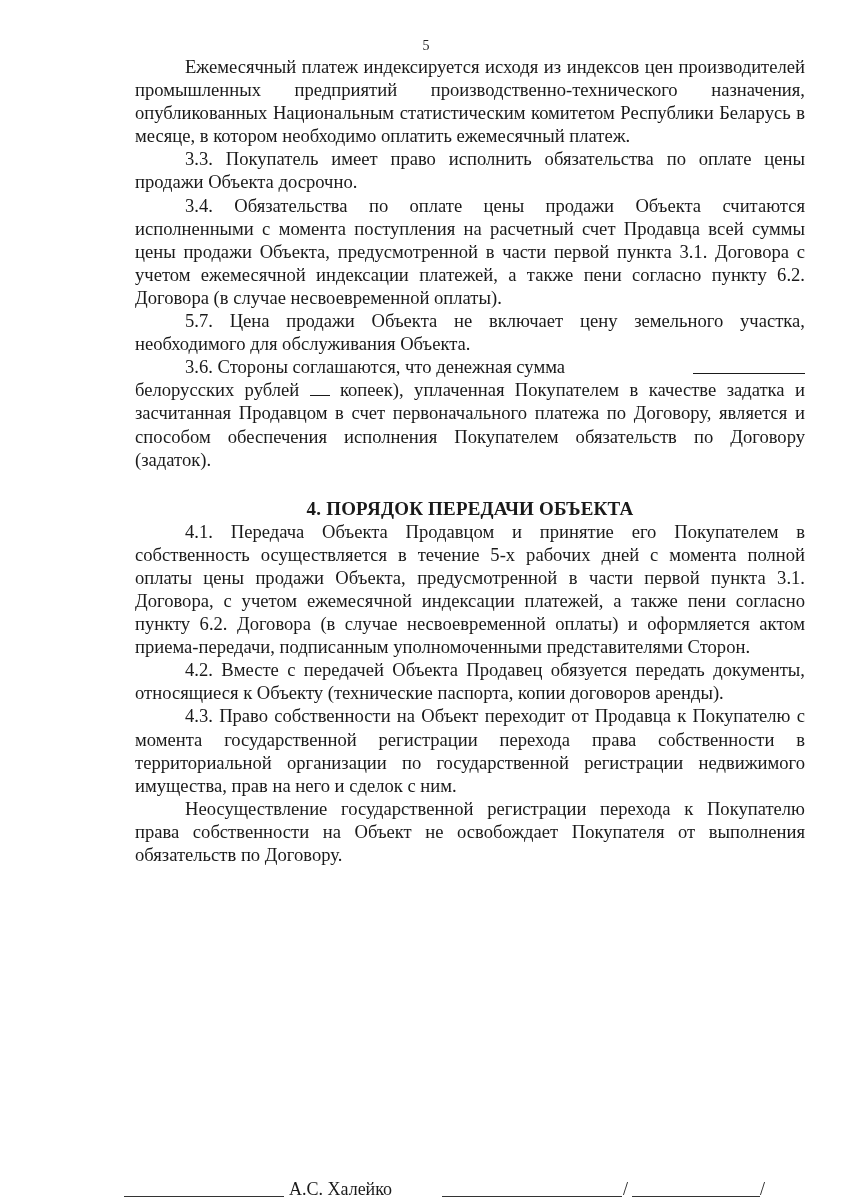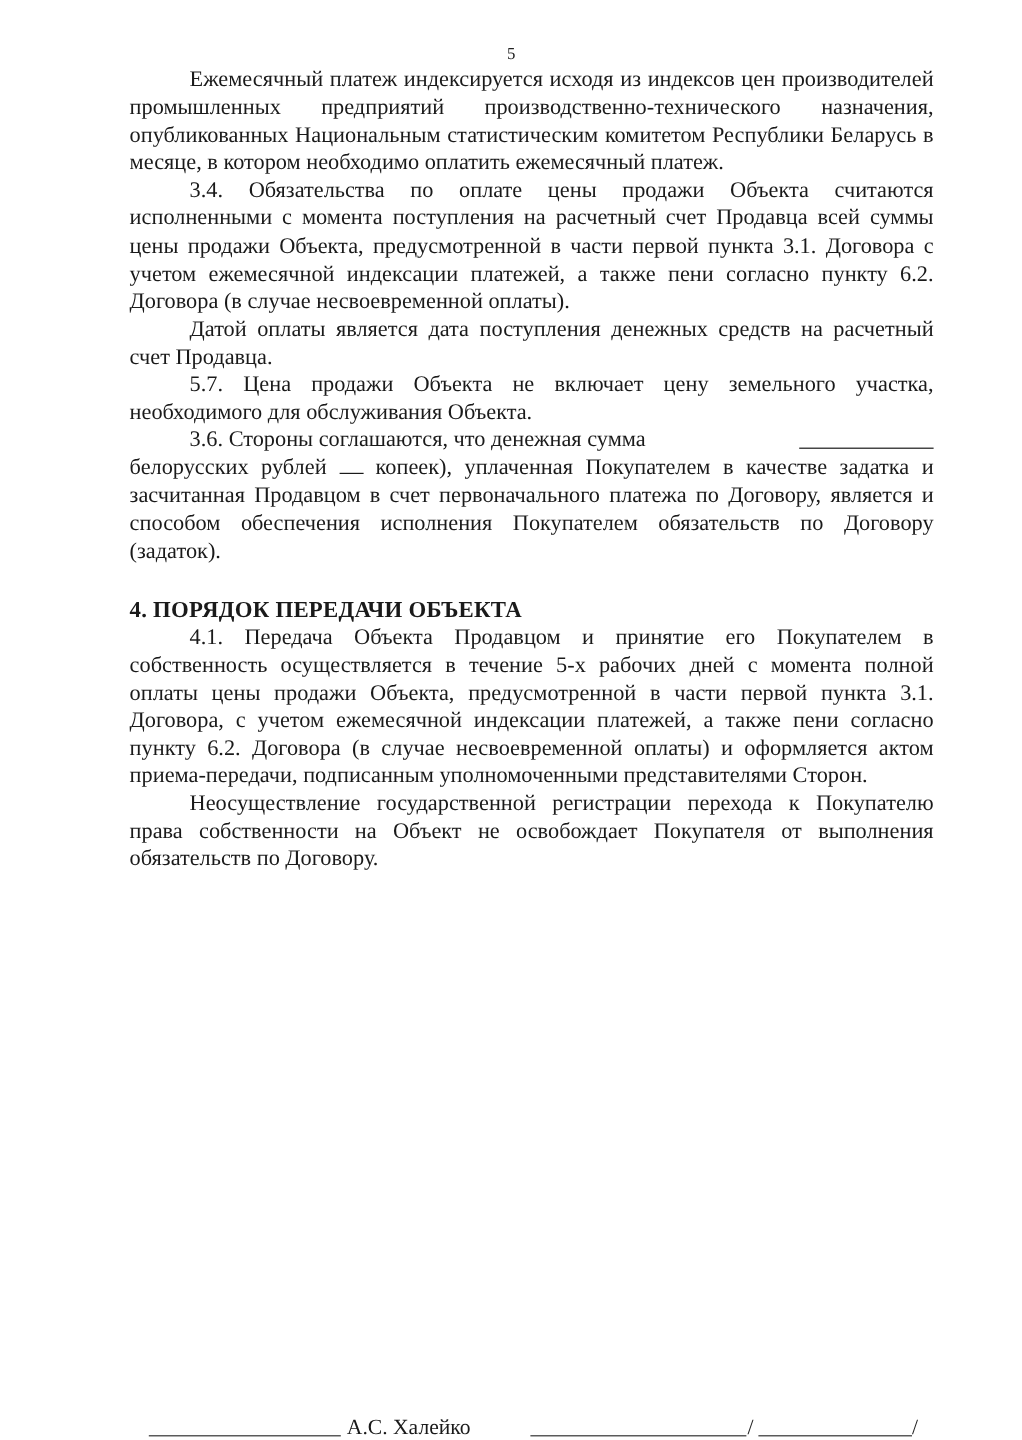--- a/index.html
+++ b/index.html
@@ -26,34 +26,35 @@
       position: absolute;
       top: 38px;
       left: 0;
       width: 852px;
       text-align: center;
       font-size: 14px;
       color: #222;
     }
     .content {
       position: absolute;
-      left: 108px;
+      left: 135px;
       top: 55px;
       width: 670px;
       font-size: 18.6px;
       line-height: 23.1px;
     }
     .p {
       margin: 0;
       text-align: justify;
       text-indent: 50px;
       hyphens: none;
     }
     .section-title {
       margin: 26px 0 0 0;
+      text-align: center;
       font-weight: bold;
       font-size: 19px;
       line-height: 23px;
       letter-spacing: 0.2px;
     }
     .blank {
       display: inline-block;
       border-bottom: 1px solid #1a1a1a;
       height: 16px;
       vertical-align: baseline;
@@ -84,30 +85,32 @@
 </head>
 <body>
 
 <div class="page">
 
   <div class="page-number">5</div>
 
   <div class="content">
 
     <p class="p">Ежемесячный платеж индексируется исходя из индексов цен производителей промышленных предприятий производственно-технического назначения, опубликованных Национальным статистическим комитетом Республики Беларусь в месяце, в котором необходимо оплатить ежемесячный платеж.</p>
+    <p class="p">3.3. Покупатель имеет право исполнить обязательства по оплате цены продажи Объекта досрочно.</p>
     <p class="p">3.4. Обязательства по оплате цены продажи Объекта считаются исполненными с момента поступления на расчетный счет Продавца всей суммы цены продажи Объекта, предусмотренной в части первой пункта 3.1. Договора с учетом ежемесячной индексации платежей, а также пени согласно пункту 6.2. Договора (в случае несвоевременной оплаты).</p>
-    <p class="p">Датой оплаты является дата поступления денежных средств на расчетный счет Продавца.</p>
     <p class="p">5.7. Цена продажи Объекта не включает цену земельного участка, необходимого для обслуживания Объекта.</p>
 
     <p class="p"><span>3.6. Стороны соглашаются, что денежная сумма</span> <span class="blank" style="width:112px;float:right;margin-top:2px;"></span><br><span>белорусских рублей</span> <span class="blank" style="width:20px;height:14px;"></span> <span>копеек), уплаченная Покупателем в качестве задатка и засчитанная Продавцом в счет первоначального платежа по Договору, является и способом обеспечения исполнения Покупателем обязательств по Договору (задаток).</span></p>
 
 
     <h2 class="section-title">4. ПОРЯДОК ПЕРЕДАЧИ ОБЪЕКТА</h2>
 
     <p class="p">4.1. Передача Объекта Продавцом и принятие его Покупателем в собственность осуществляется в течение 5-х рабочих дней с момента полной оплаты цены продажи Объекта, предусмотренной в части первой пункта 3.1. Договора, с учетом ежемесячной индексации платежей, а также пени согласно пункту 6.2. Договора (в случае несвоевременной оплаты) и оформляется актом приема-передачи, подписанным уполномоченными представителями Сторон.</p>
+    <p class="p">4.2. Вместе с передачей Объекта Продавец обязуется передать документы, относящиеся к Объекту (технические паспорта, копии договоров аренды).</p>
+    <p class="p">4.3. Право собственности на Объект переходит от Продавца к Покупателю с момента государственной регистрации перехода права собственности в территориальной организации по государственной регистрации недвижимого имущества, прав на него и сделок с ним.</p>
     <p class="p">Неосуществление государственной регистрации перехода к Покупателю права собственности на Объект не освобождает Покупателя от выполнения обязательств по Договору.</p>
 
   </div>
 
   <div class="signature-row">
     <div class="sig-line" style="left:0;width:160px;top:2px;"></div>
     <div class="sig-text" style="left:165px;top:2px;">А.С. Халейко</div>
     <div class="sig-line" style="left:318px;width:180px;top:2px;"></div>
     <div class="slash" style="left:499px;top:2px;">/</div>
     <div class="sig-line" style="left:508px;width:128px;top:2px;"></div>

